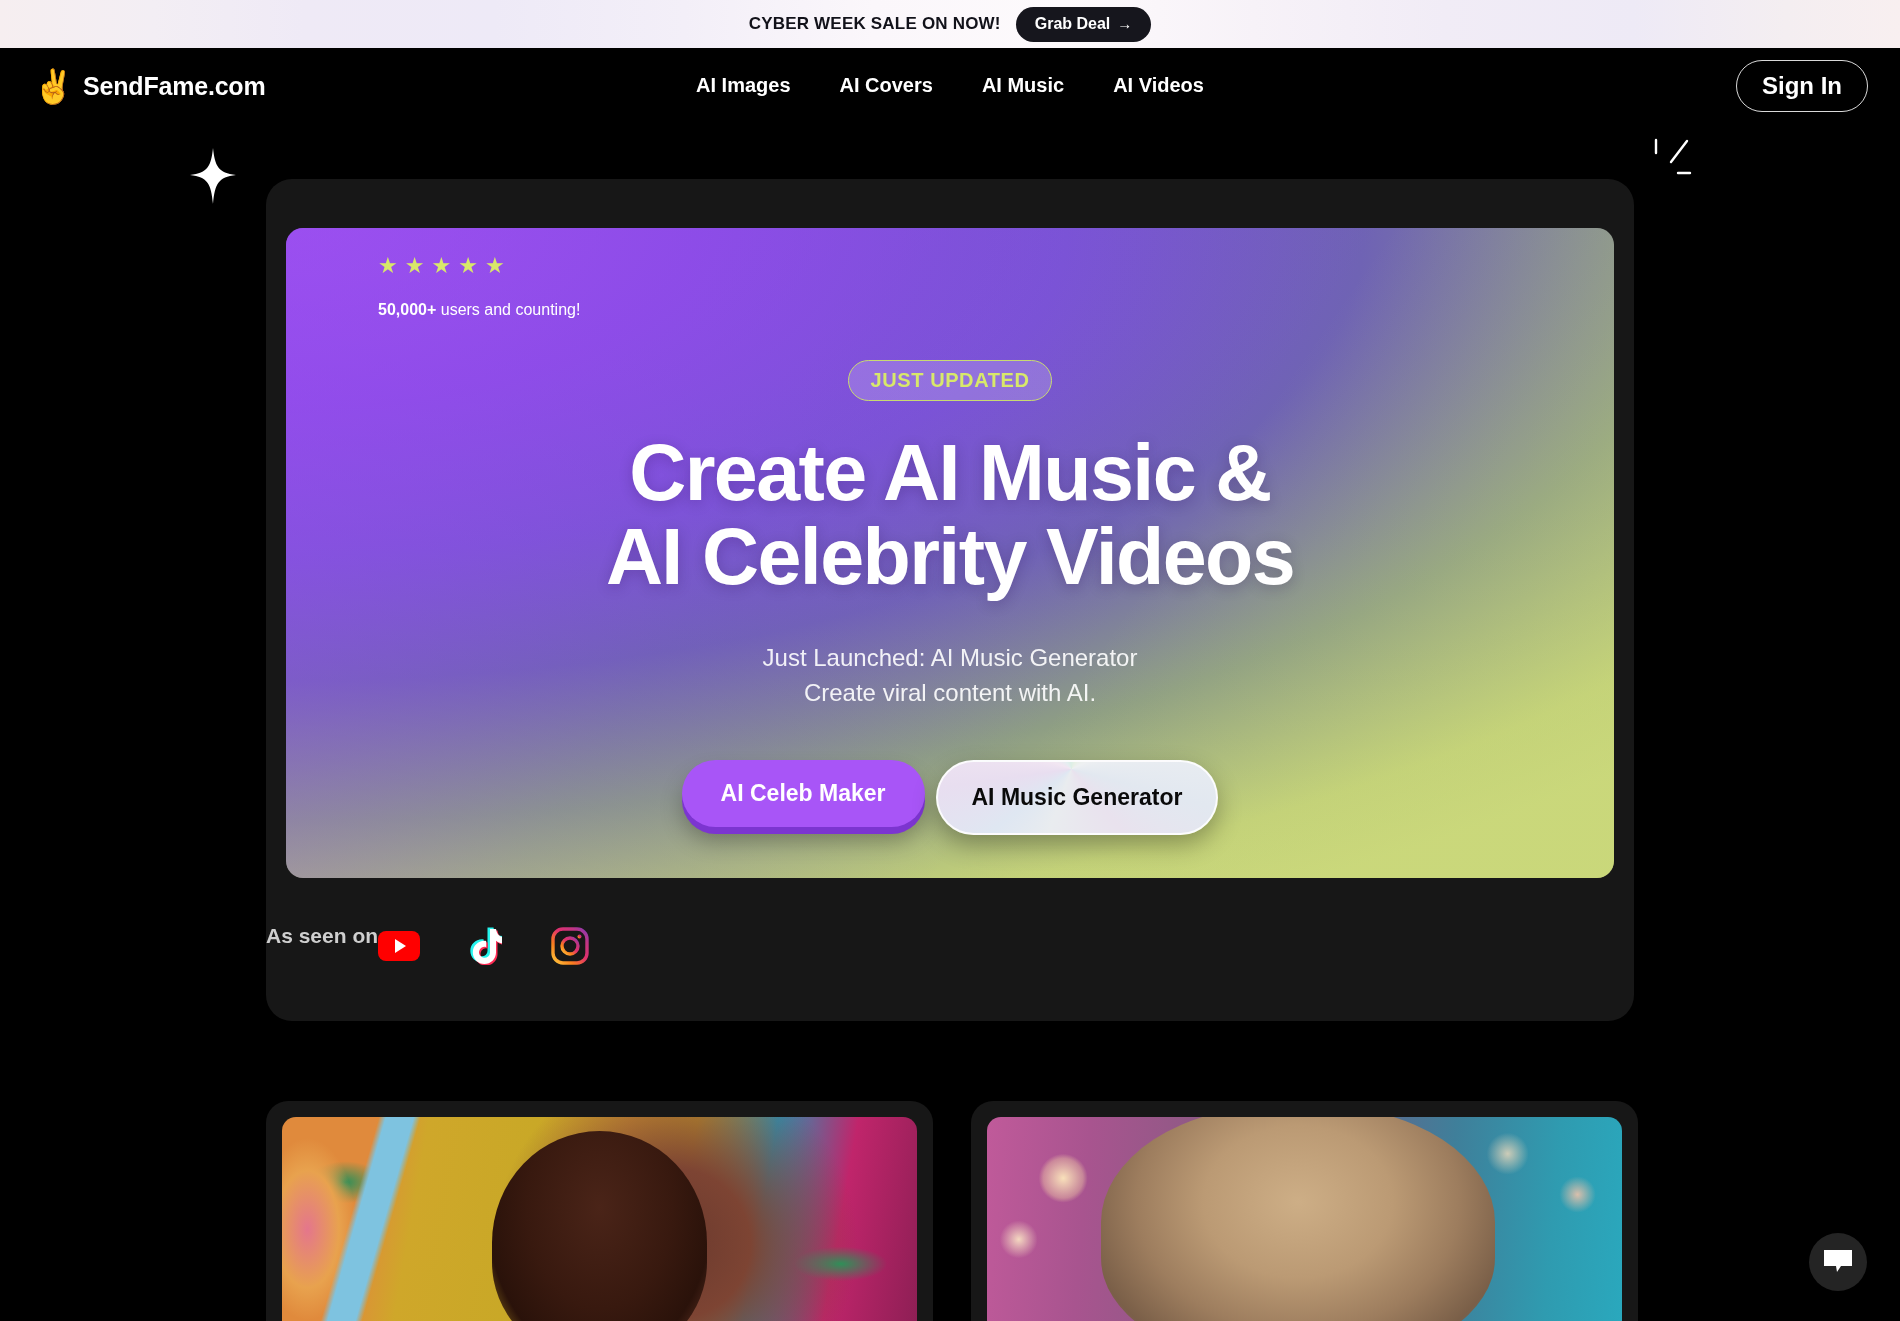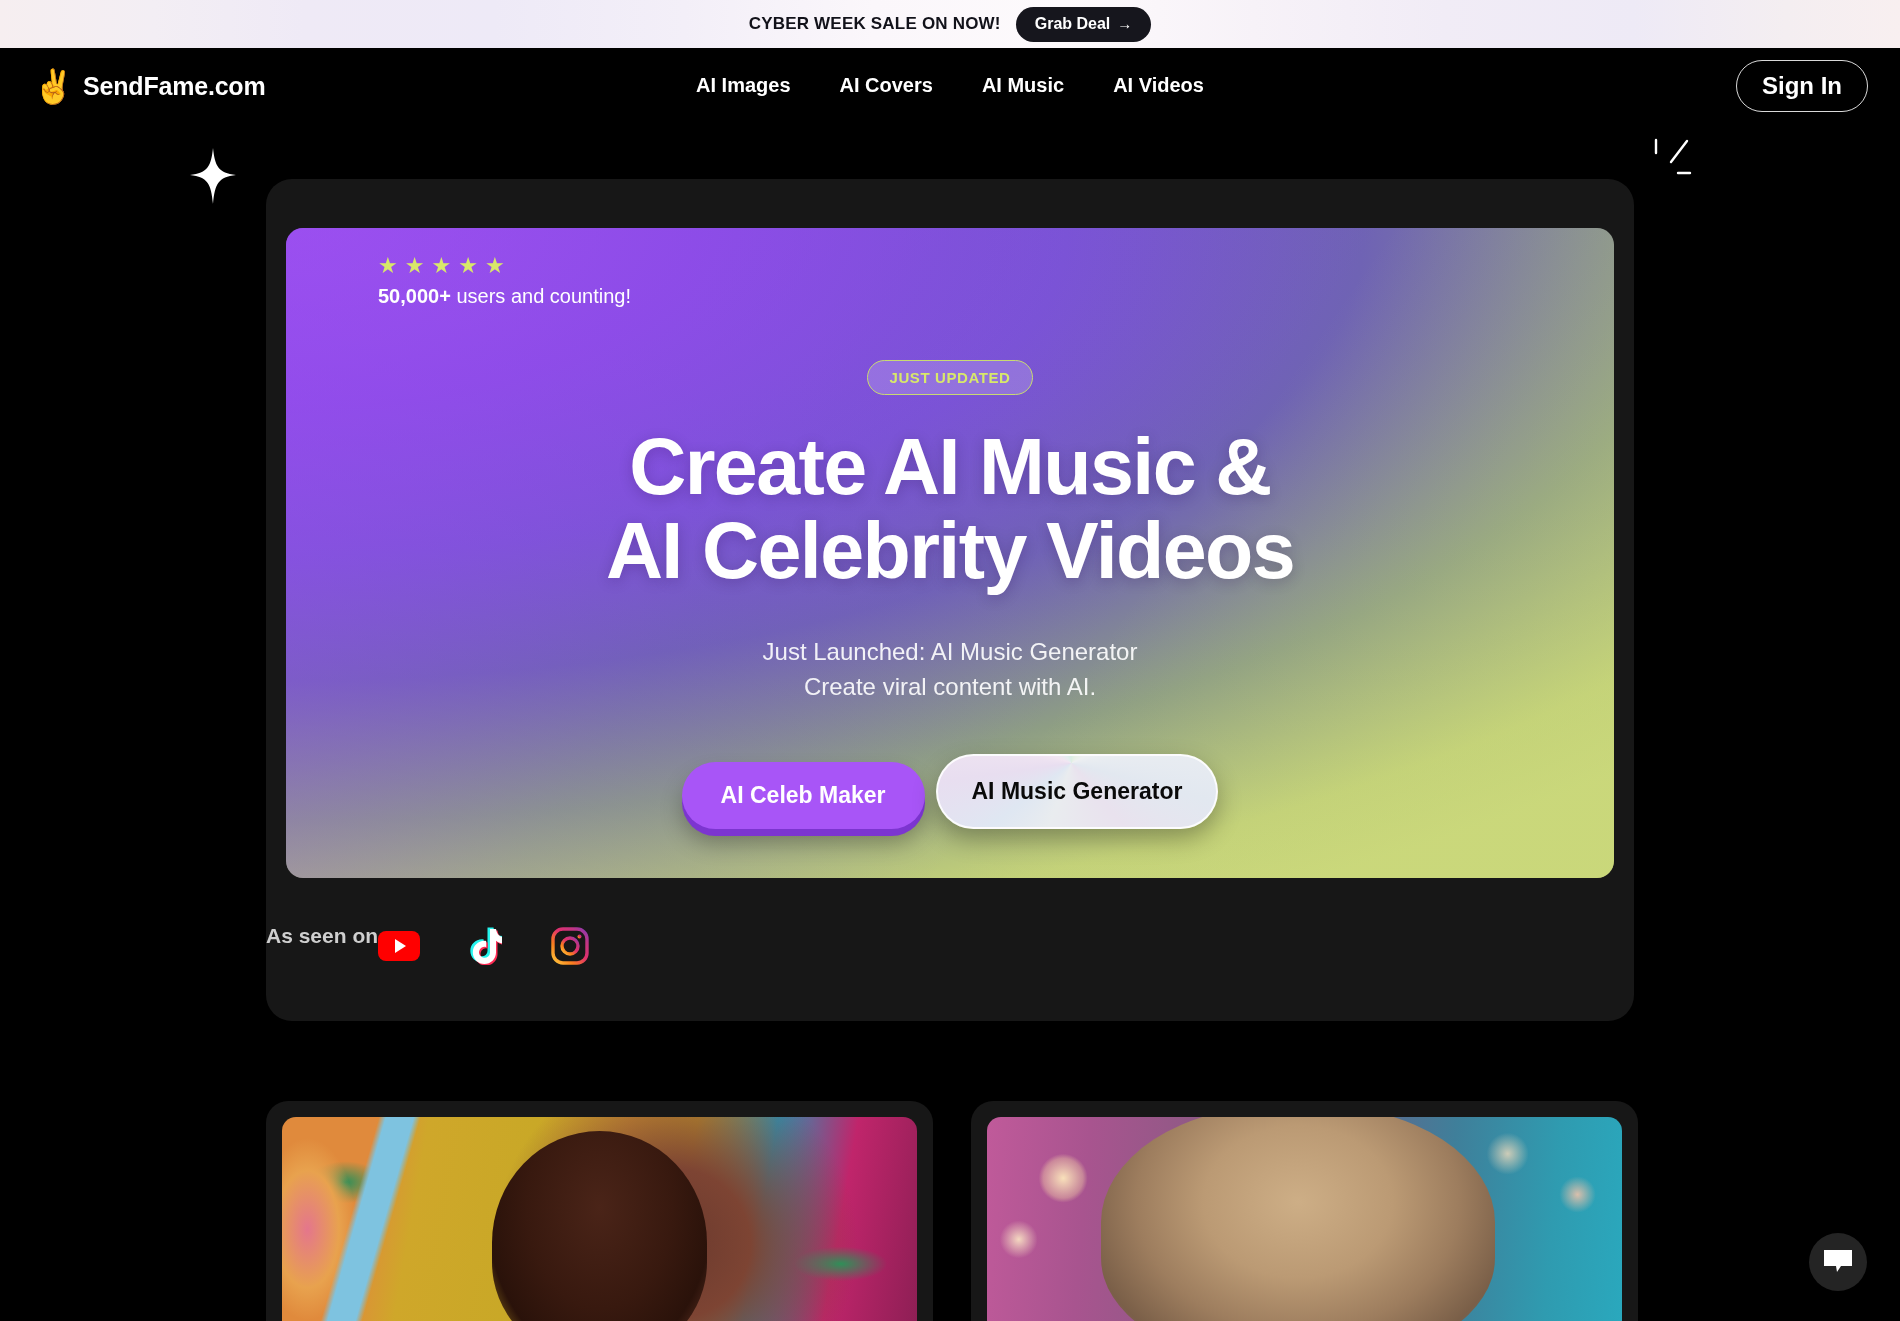--- a/index.html
+++ b/index.html
@@ -96,51 +96,51 @@
     position:absolute; inset:0;
     background:linear-gradient(125deg, rgba(155,79,240,.55) 0%, rgba(127,84,214,.18) 38%, rgba(160,170,130,0) 62%, rgba(200,215,120,.45) 100%);
   }
 
   .rating{
     position:absolute; left:92px; top:27px; z-index:3;
   }
   .stars{ display:flex; gap:7px; }
   .star{ color:#d8e86a; font-size:22px; line-height:1; }
   .rating-text{
-    margin-top:8px; color:#fff; font-size:20px; font-weight:400;
+    margin-top:24px; color:#fff; font-size:16px; font-weight:400;
     white-space:nowrap;
   }
   .rating-text b{ font-weight:700; }
 
   .hero-center{
     position:absolute; left:0; right:0; top:132px; z-index:3;
     display:flex; flex-direction:column; align-items:center;
   }
   .badge{
     background:rgba(255,255,255,.18);
     border:1.5px solid #c8da72;
     color:#d8e86a;
-    font-size:15px; font-weight:800; letter-spacing:.6px;
+    font-size:20px; font-weight:800; letter-spacing:.6px;
     padding:8px 21px; border-radius:999px;
     cursor:pointer; white-space:nowrap;
   }
   .hero-title{
     margin-top:30px;
     color:#fff; text-align:center;
     font-size:79px; font-weight:800; line-height:1.06;
     letter-spacing:-1.6px;
     text-shadow:0 3px 14px rgba(30,10,60,.22);
   }
   .hero-sub{
     margin-top:43px;
     color:rgba(255,255,255,.9);
     text-align:center; font-size:24px; font-weight:400; line-height:1.42;
   }
   .cta-row{
-    margin-top:50px; display:flex; align-items:flex-end; gap:11px;
+    margin-top:50px; display:flex; align-items:flex-start; gap:11px;
   }
   .cta-purple{
     background:#a855f7; color:#fff;
     font-size:23px; font-weight:800;
     padding:20px 39px; border-radius:999px; border:none;
     cursor:pointer; white-space:nowrap;
     box-shadow:0 7px 0 #7c35d0, 0 14px 22px rgba(0,0,0,.28);
     font-family:"Liberation Sans", sans-serif;
   }
   .cta-holo{

